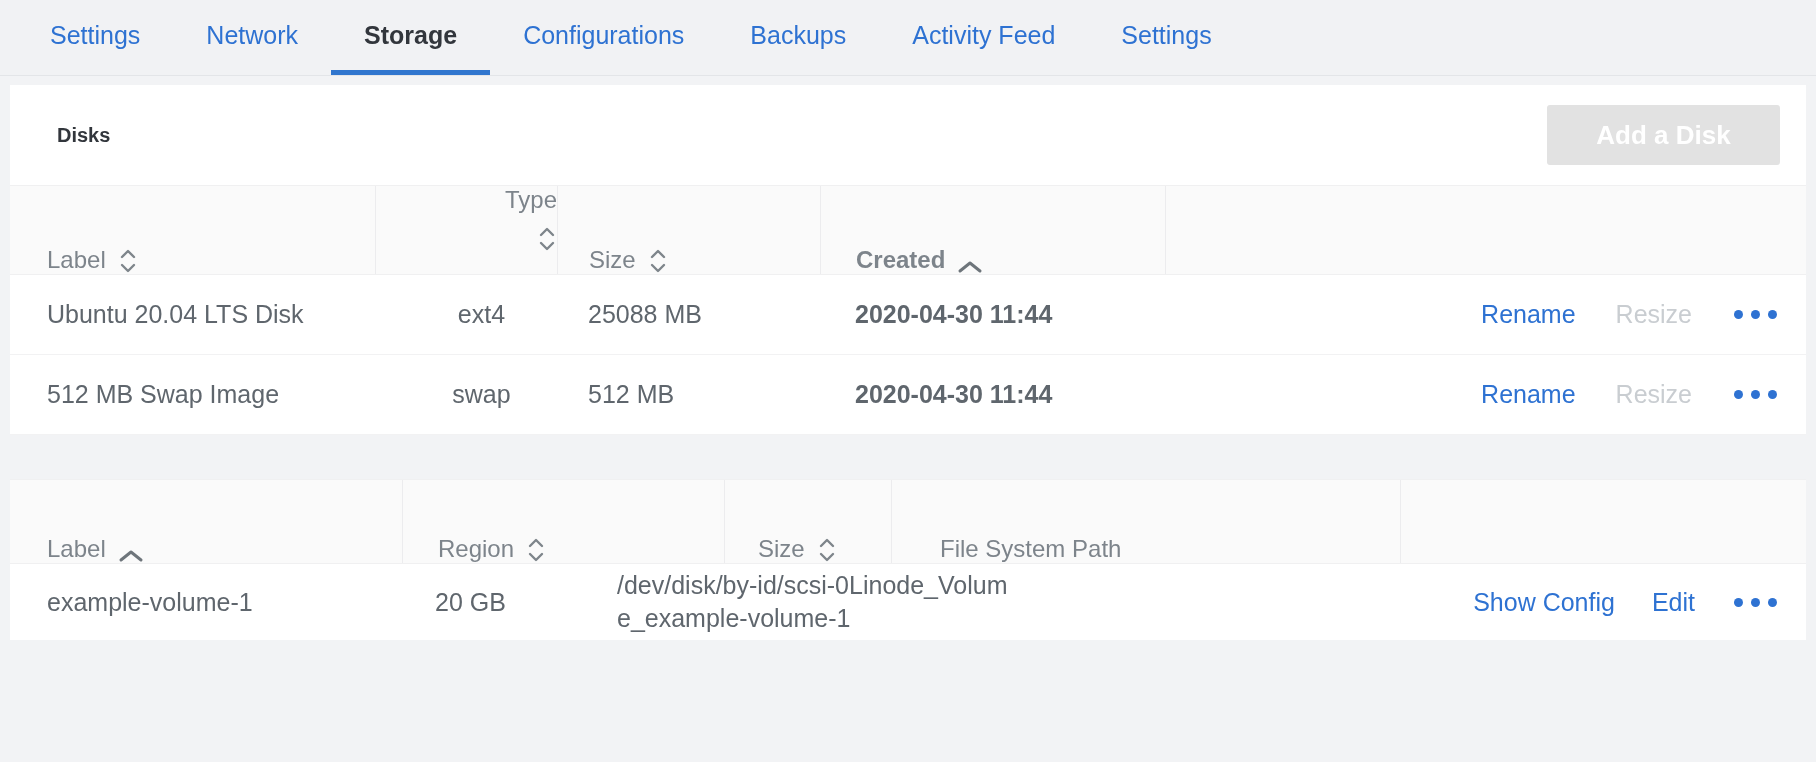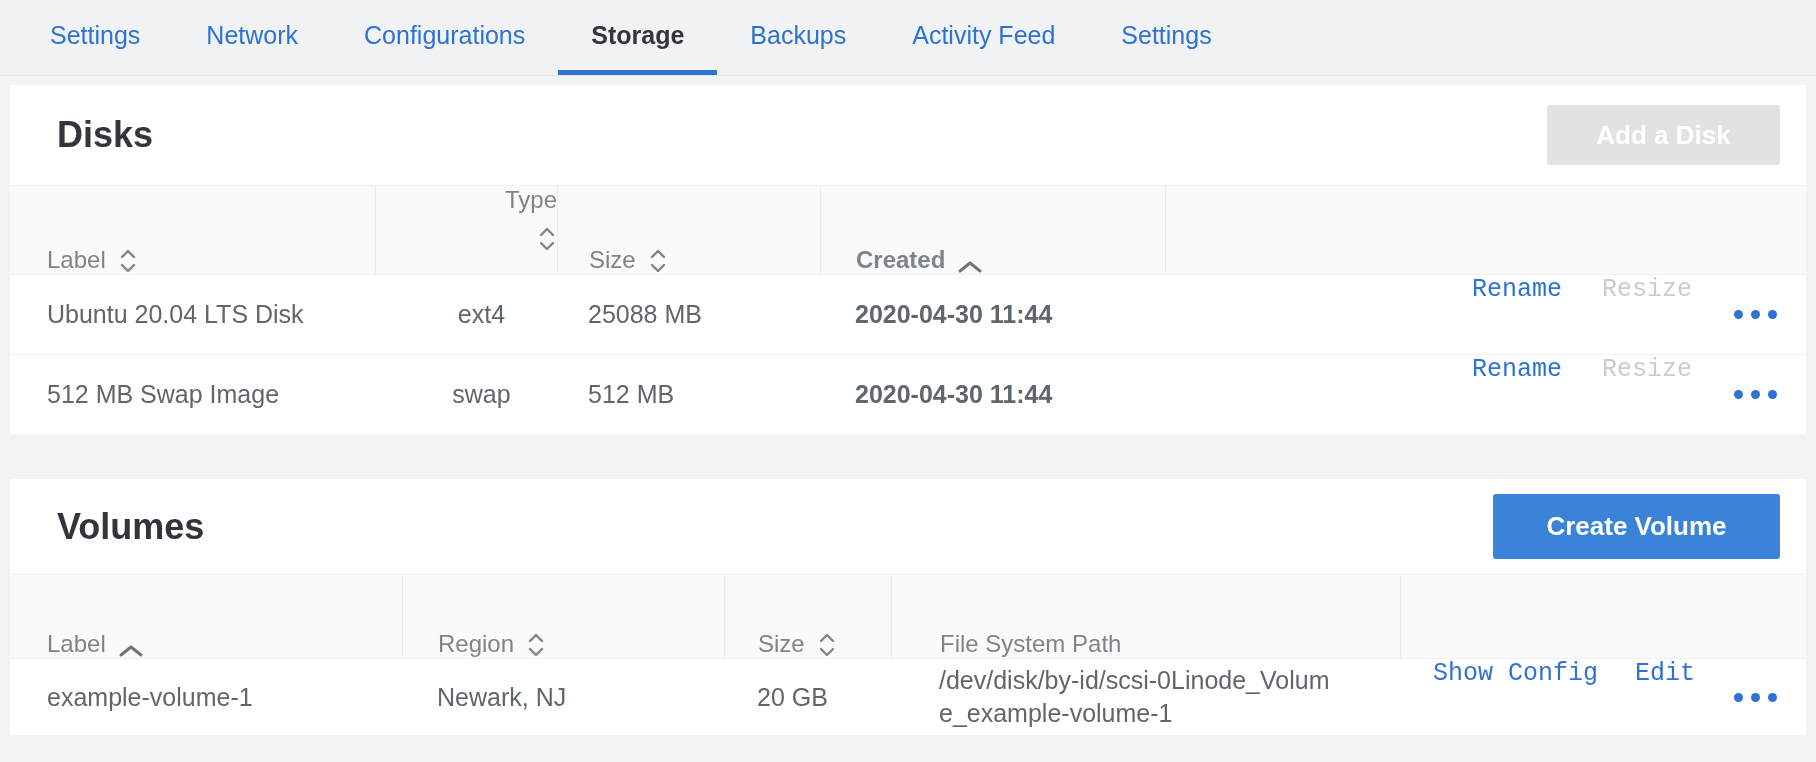--- a/index.html
+++ b/index.html
@@ -45,21 +45,21 @@
 
   .panel-header {
     display:flex;
     align-items:center;
     justify-content:space-between;
     padding:0 26px 0 47px;
   }
   .panel.disks .panel-header { height:100px; }
   .panel.volumes .panel-header { height:95px; }
   .panel-title {
-    font-size:36px;
+    font-size:20px;
     font-weight:bold;
     color:#32363c;
   }
   .btn {
     border:none;
     border-radius:3px;
     font-family:"Liberation Sans", sans-serif;
     font-size:26px;
     font-weight:bold;
     color:#ffffff;
@@ -119,25 +119,25 @@
   .v-path .path-text {
     width:400px;
     word-break:break-all;
     line-height:33px;
     font-size:25px;
   }
 
   .actions {
     flex:1;
     display:flex;
+    align-items:center;
     justify-content:flex-end;
     gap:40px;
     padding-right:27px;
     height:100%;
-    font-family:Liberation Mono, monospace;
   }
   .volumes .actions { gap:37px; }
   .link {
     color:#2e72d2;
     font-size:25px;
     cursor:pointer;
     white-space:nowrap;
   }
   .link.disabled { color:#c9cdd1; cursor:default; }
 
@@ -156,22 +156,22 @@
 
   .sort-svg { stroke:#7e858b; fill:none; stroke-width:2.4; stroke-linecap:round; stroke-linejoin:round; }
   .sort-svg.asc { stroke:#6e757b; stroke-width:3; }
 </style>
 </head>
 <body>
 
 <nav class="tabbar">
   <div class="tab">Settings</div>
   <div class="tab">Network</div>
+  <div class="tab active">Storage</div>
   <div class="tab">Configurations</div>
-  <div class="tab active">Storage</div>
   <div class="tab">Backups</div>
   <div class="tab">Activity Feed</div>
   <div class="tab">Settings</div>
 </nav>
 
 <section class="panel disks">
   <div class="panel-header">
     <h2 class="panel-title">Disks</h2>
     <button class="btn disabled">Add a Disk</button>
   </div>
@@ -236,24 +236,20 @@
             <i class="dot"></i>
             <i class="dot"></i>
             <i class="dot"></i>
           </span>
       </div>
     </div>
   </div>
 </section>
 
 <section class="panel volumes">
-  <div class="panel-header">
-    <h2 class="panel-title">Volumes</h2>
-    <button class="btn primary">Create Volume</button>
-  </div>
 
   <div class="tbl">
     <div class="trow thead">
       <div class="th v-label">
         <span>Label</span>
         <svg class="sort-svg asc" width="26" height="14" viewBox="0 0 26 14">
             <polyline points="3,11 13,3 23,11"></polyline>
           </svg>
       </div>
       <div class="th v-region">
@@ -271,21 +267,20 @@
           </svg>
       </div>
       <div class="th v-path">
         <span>File System Path</span>
       </div>
       <div class="th-spacer"></div>
     </div>
 
     <div class="trow tr">
       <div class="td v-label">example-volume-1</div>
-      <div class="td v-region">Newark, NJ</div>
       <div class="td v-size">20 GB</div>
       <div class="td v-path">
         <span class="path-text">/dev/disk/by-id/scsi-0Linode_Volume_example-volume-1</span>
       </div>
       <div class="actions">
         <span class="link">Show Config</span>
         <span class="link">Edit</span>
         <span class="more-btn">
             <i class="dot"></i>
             <i class="dot"></i>

